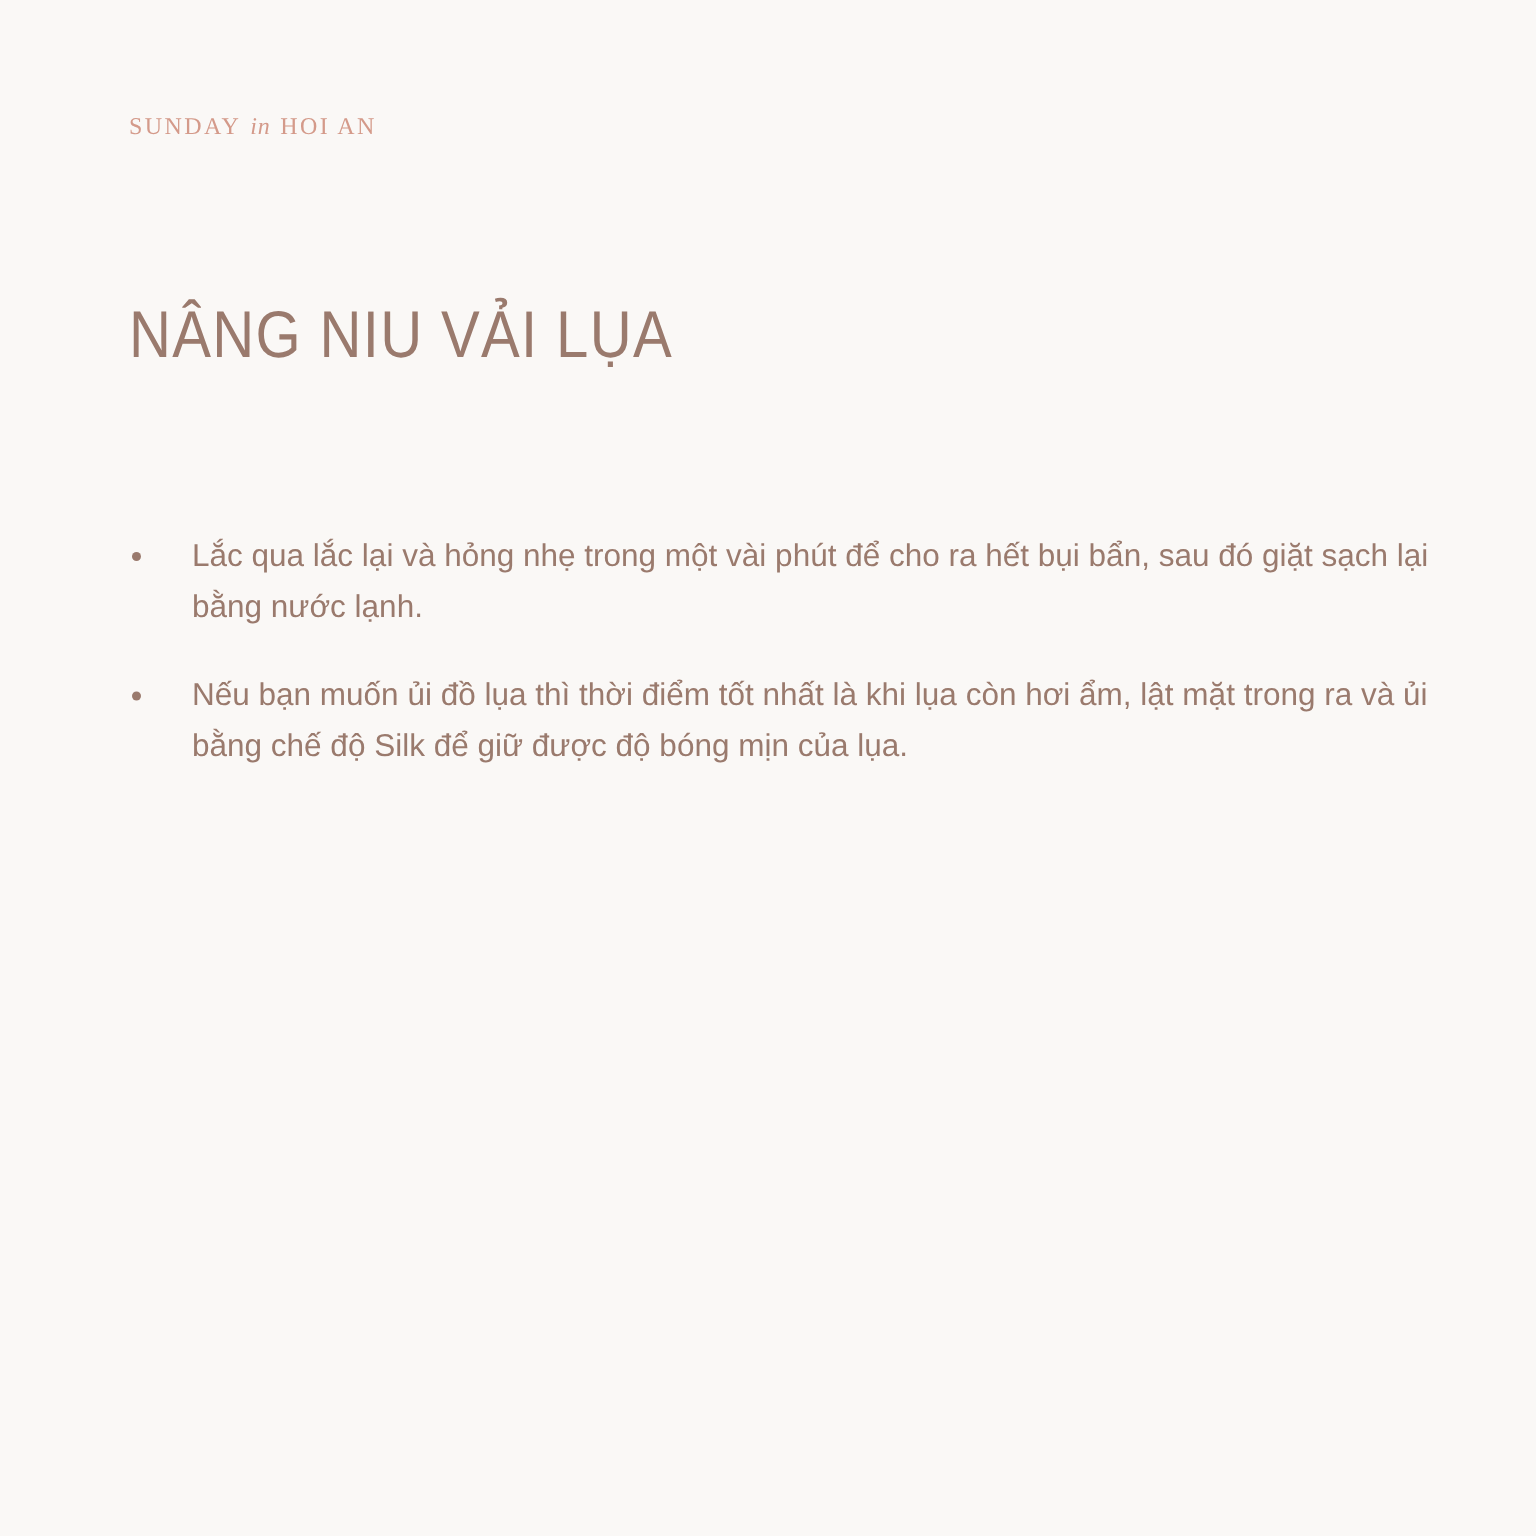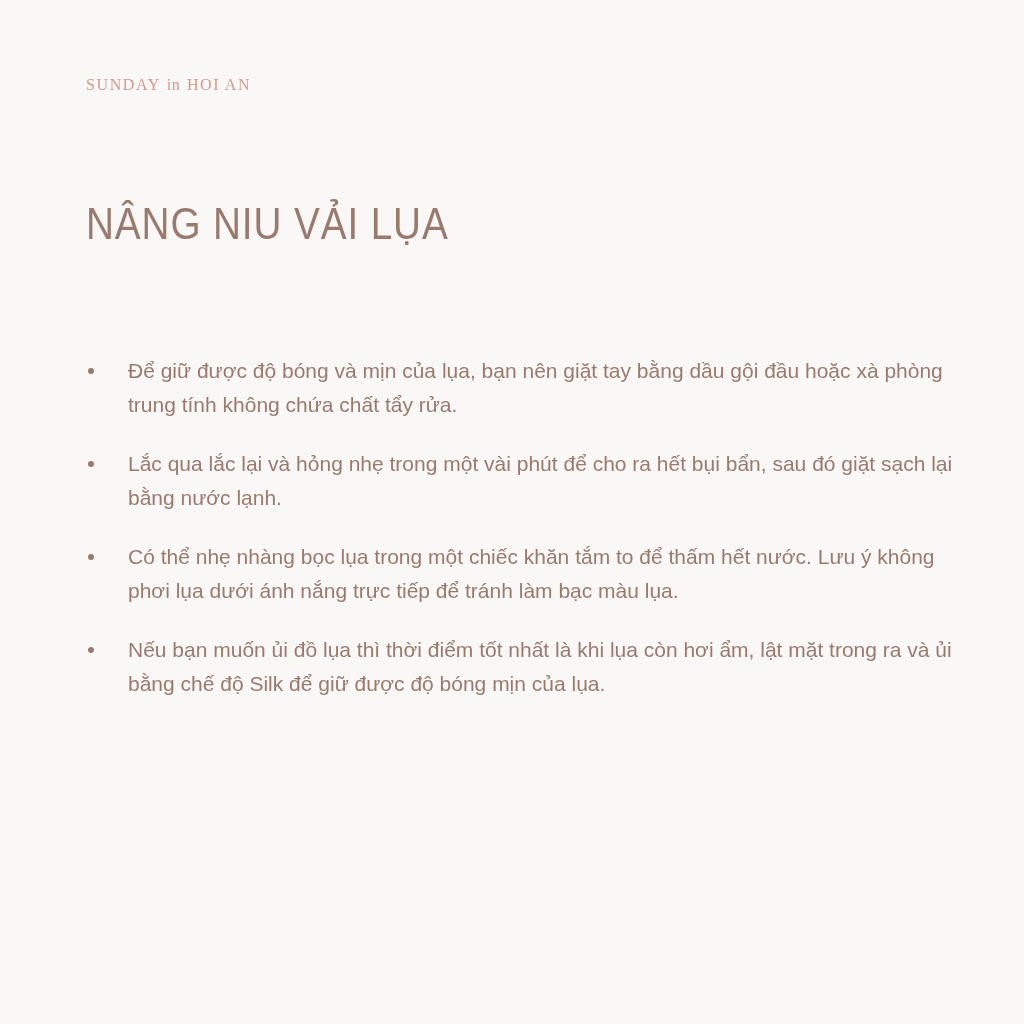--- a/index.html
+++ b/index.html
@@ -19,20 +19,21 @@
       position: absolute;
       left: 86px;
       top: 76px;
       font-family: "Liberation Serif", "DejaVu Serif", serif;
       font-size: 16px;
       letter-spacing: 1.6px;
       color: #d49a8a;
       white-space: nowrap;
     }
     .brand .brand-in {
+      font-style: italic;
       letter-spacing: 0.5px;
       text-transform: lowercase;
       margin: 0 1px;
       text-align: center;
     }
     .title {
       position: absolute;
       left: 86px;
       top: 196px;
       margin: 0;
@@ -83,27 +84,19 @@
   <span>SUNDAY</span>
   <span class="brand-in">in</span>
   <span>HOI AN</span>
 </div>
 
 <h1 class="title">NÂNG NIU VẢI LỤA</h1>
 
 <ul class="list">
   <li class="list-item">
     <span class="bullet"></span>
-    <span class="item-text">Để giữ được độ bóng và mịn của lụa, bạn nên giặt tay bằng dầu gội đầu hoặc xà phòng trung tính không chứa chất tẩy rửa.</span>
-  </li>
-  <li class="list-item">
-    <span class="bullet"></span>
     <span class="item-text">Lắc qua lắc lại và hỏng nhẹ trong một vài phút để cho ra hết bụi bẩn, sau đó giặt sạch lại bằng nước lạnh.</span>
-  </li>
-  <li class="list-item">
-    <span class="bullet"></span>
-    <span class="item-text">Có thể nhẹ nhàng bọc lụa trong một chiếc khăn tắm to để thấm hết nước. Lưu ý không phơi lụa dưới ánh nắng trực tiếp để tránh làm bạc màu lụa.</span>
   </li>
   <li class="list-item">
     <span class="bullet"></span>
     <span class="item-text">Nếu bạn muốn ủi đồ lụa thì thời điểm tốt nhất là khi lụa còn hơi ẩm, lật mặt trong ra và ủi bằng chế độ Silk để giữ được độ bóng mịn của lụa.</span>
   </li>
 </ul>
 
 </body></html>

